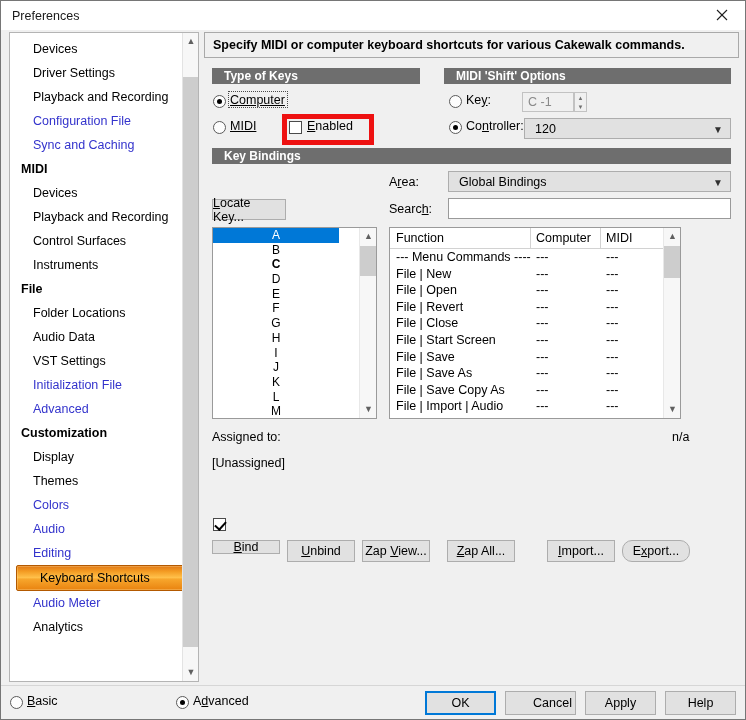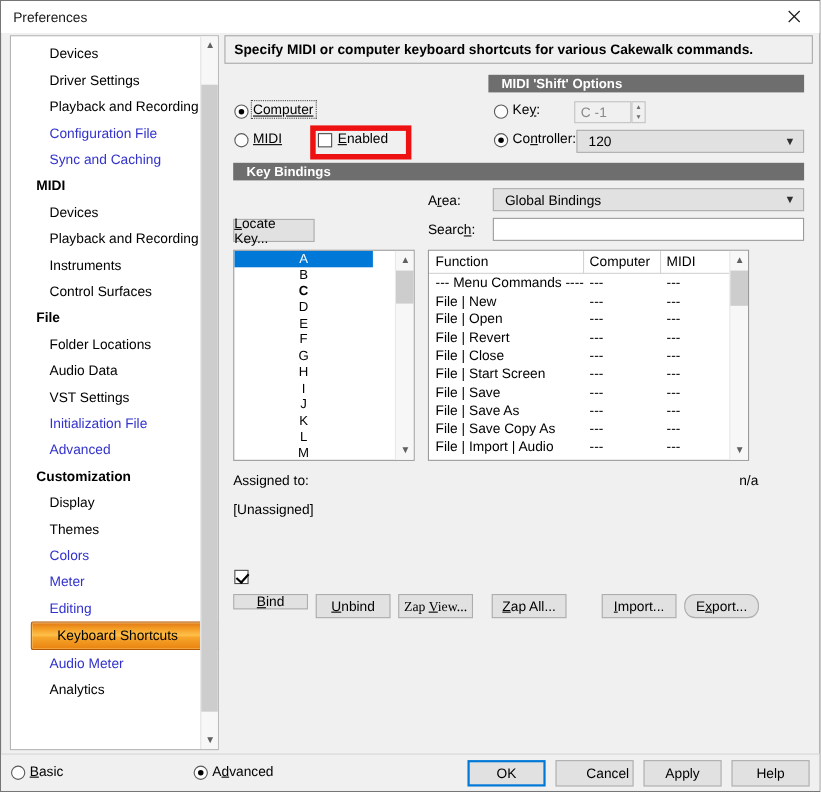--- a/index.html
+++ b/index.html
@@ -41,21 +41,21 @@
 
   
   #sidebar {
     position: absolute; left: 8px; top: 31px;
     width: 190px; height: 650px;
     background: #ffffff;
     border: 1px solid #b4b4b4;
     overflow: hidden;
   }
   #sidebar-list {
-    position: absolute; left: 12px; top: 0;
+    position: absolute; left: 0; top: 0;
     width: 183px; height: 648px;
     padding-top: 4px;
   }
   .nav-group {
     font-weight: bold;
     font-size: 12.5px;
     padding: 5px 0 5px 11px;
     color: #000;
   }
   .nav-item {
@@ -327,33 +327,33 @@
   <div id="sidebar">
     <div id="sidebar-list">
         <div class="nav-item">Devices</div>
         <div class="nav-item">Driver Settings</div>
         <div class="nav-item">Playback and Recording</div>
         <div class="nav-item blue">Configuration File</div>
         <div class="nav-item blue">Sync and Caching</div>
         <div class="nav-group">MIDI</div>
         <div class="nav-item">Devices</div>
         <div class="nav-item">Playback and Recording</div>
+        <div class="nav-item">Control Surfaces</div>
         <div class="nav-item">Instruments</div>
-        <div class="nav-item">Control Surfaces</div>
         <div class="nav-group">File</div>
         <div class="nav-item">Folder Locations</div>
         <div class="nav-item">Audio Data</div>
         <div class="nav-item">VST Settings</div>
         <div class="nav-item blue">Initialization File</div>
         <div class="nav-item blue">Advanced</div>
         <div class="nav-group">Customization</div>
         <div class="nav-item">Display</div>
         <div class="nav-item">Themes</div>
         <div class="nav-item blue">Colors</div>
-        <div class="nav-item blue">Meter</div>
+        <div class="nav-item blue">Audio</div>
         <div class="nav-item blue">Editing</div>
         <div class="nav-item selected">Keyboard Shortcuts</div>
         <div class="nav-item blue">Audio Meter</div>
         <div class="nav-item">Analytics</div>
       </div>
 
     <div id="sb-scroll">
       <div id="sb-up">
         <span class="arrow-glyph">▲</span>
       </div>
@@ -361,20 +361,21 @@
       <div id="sb-down">
         <span class="arrow-glyph">▼</span>
       </div>
     </div>
   </div>
 
   <div id="content">
 
     <div id="desc-banner">Specify MIDI or computer keyboard shortcuts for various Cakewalk commands.</div>
 
+    <div class="group-header" style="left:8px; top:36px; width:208px;">Type of Keys</div>
 
     <div class="radio on" style="left:9px; top:63px;"></div>
     <div class="lbl ul" style="left:26px; top:61px;">Computer</div>
     <div class="focusring" style="left:24px; top:59px; width:60px; height:17px;"></div>
 
     <div class="radio" style="left:9px; top:89px;"></div>
     <div class="lbl ul" style="left:26px; top:87px;">MIDI</div>
 
     <div class="checkbox" style="left:85px; top:89px;"></div>
     <div class="lbl" style="left:103px; top:87px;"><span class="ul">E</span><span>nabled</span></div>
@@ -516,21 +517,21 @@
     <div class="lbl" style="left:8px; top:424px;">[Unassigned]</div>
 
     <div class="checkbox on" style="left:9px; top:486px;"></div>
 
     <div class="btn" style="left:8px; top:508px; width:68px; height:14px;">
       <span><span class="ul">B</span>ind</span>
     </div>
     <div class="btn" style="left:83px; top:508px; width:68px; height:22px;">
       <span><span class="ul">U</span>nbind</span>
     </div>
-    <div class="btn" style="left:158px; top:508px; width:68px; height:22px;font-family:Liberation Serif, serif;">
+    <div class="btn" style="left:158px; top:508px; width:68px; height:22px;">
       <span>Zap <span class="ul">V</span>iew...</span>
     </div>
     <div class="btn" style="left:233px; top:508px; width:68px; height:22px;margin-left:10px;">
       <span><span class="ul">Z</span>ap All...</span>
     </div>
     <div class="btn" style="left:343px; top:508px; width:68px; height:22px;">
       <span><span class="ul">I</span>mport...</span>
     </div>
     <div class="btn" style="left:418px; top:508px; width:68px; height:22px;border-radius:10px;">
       <span>E<span class="ul">x</span>port...</span>

